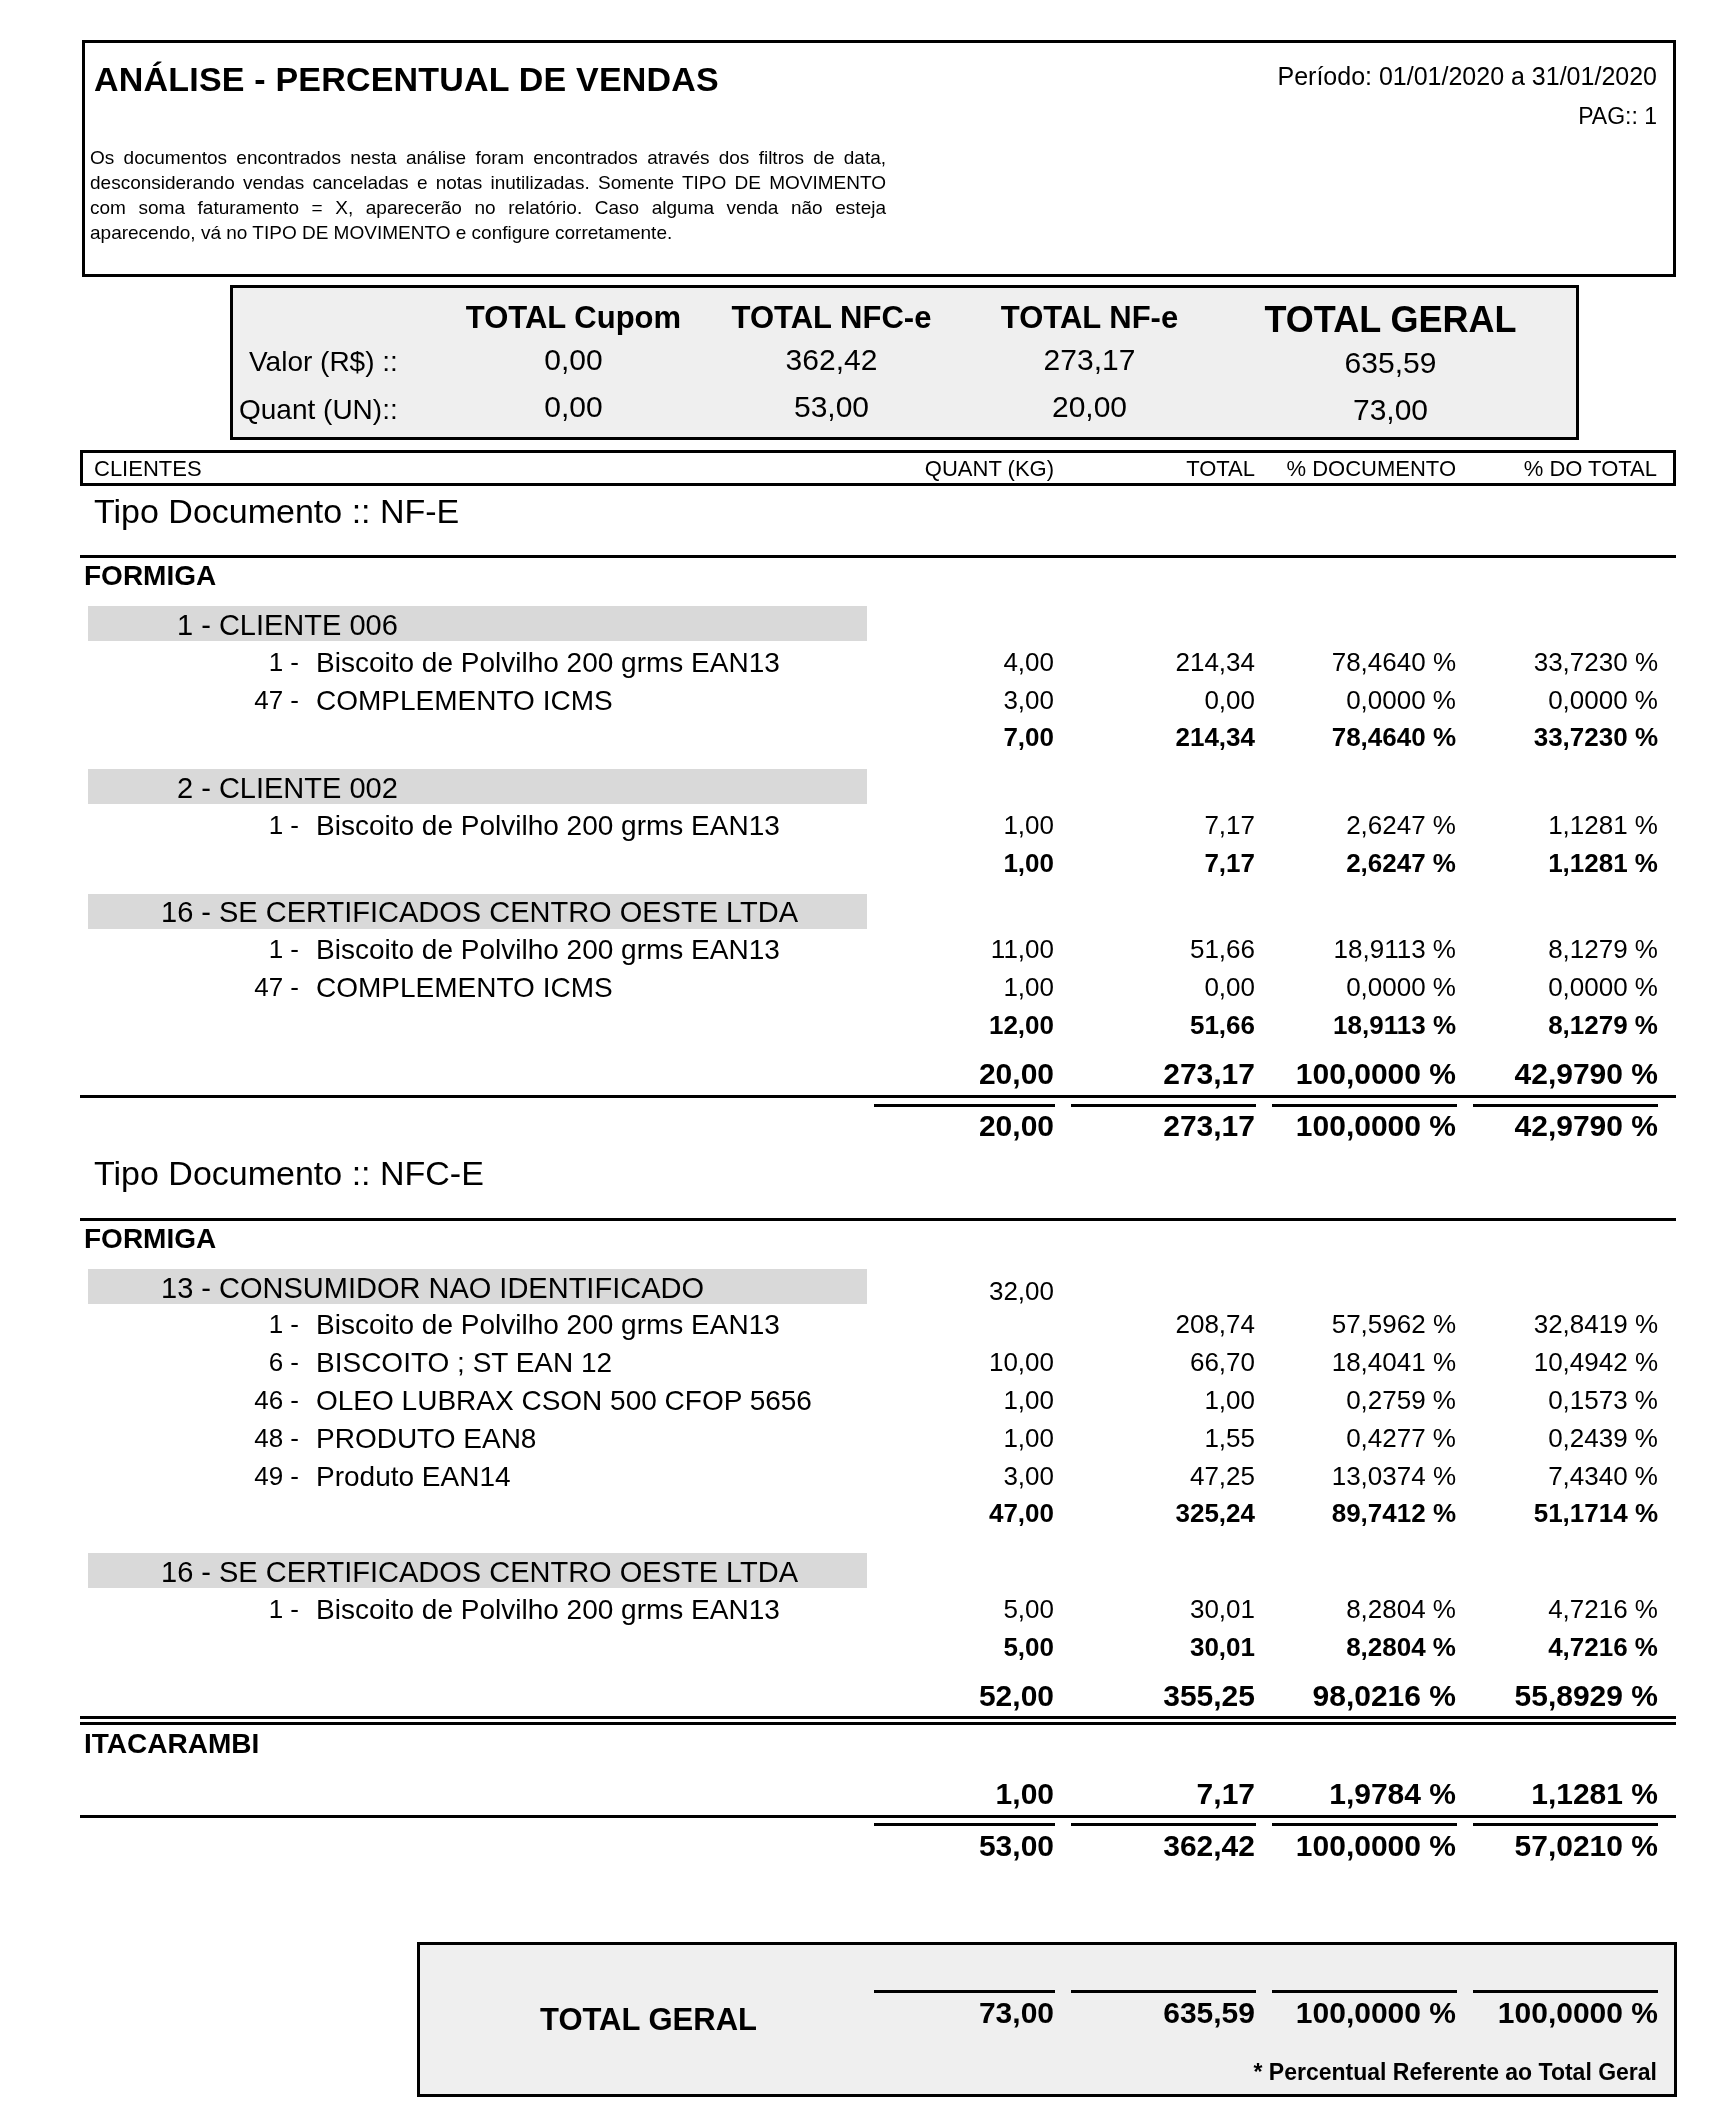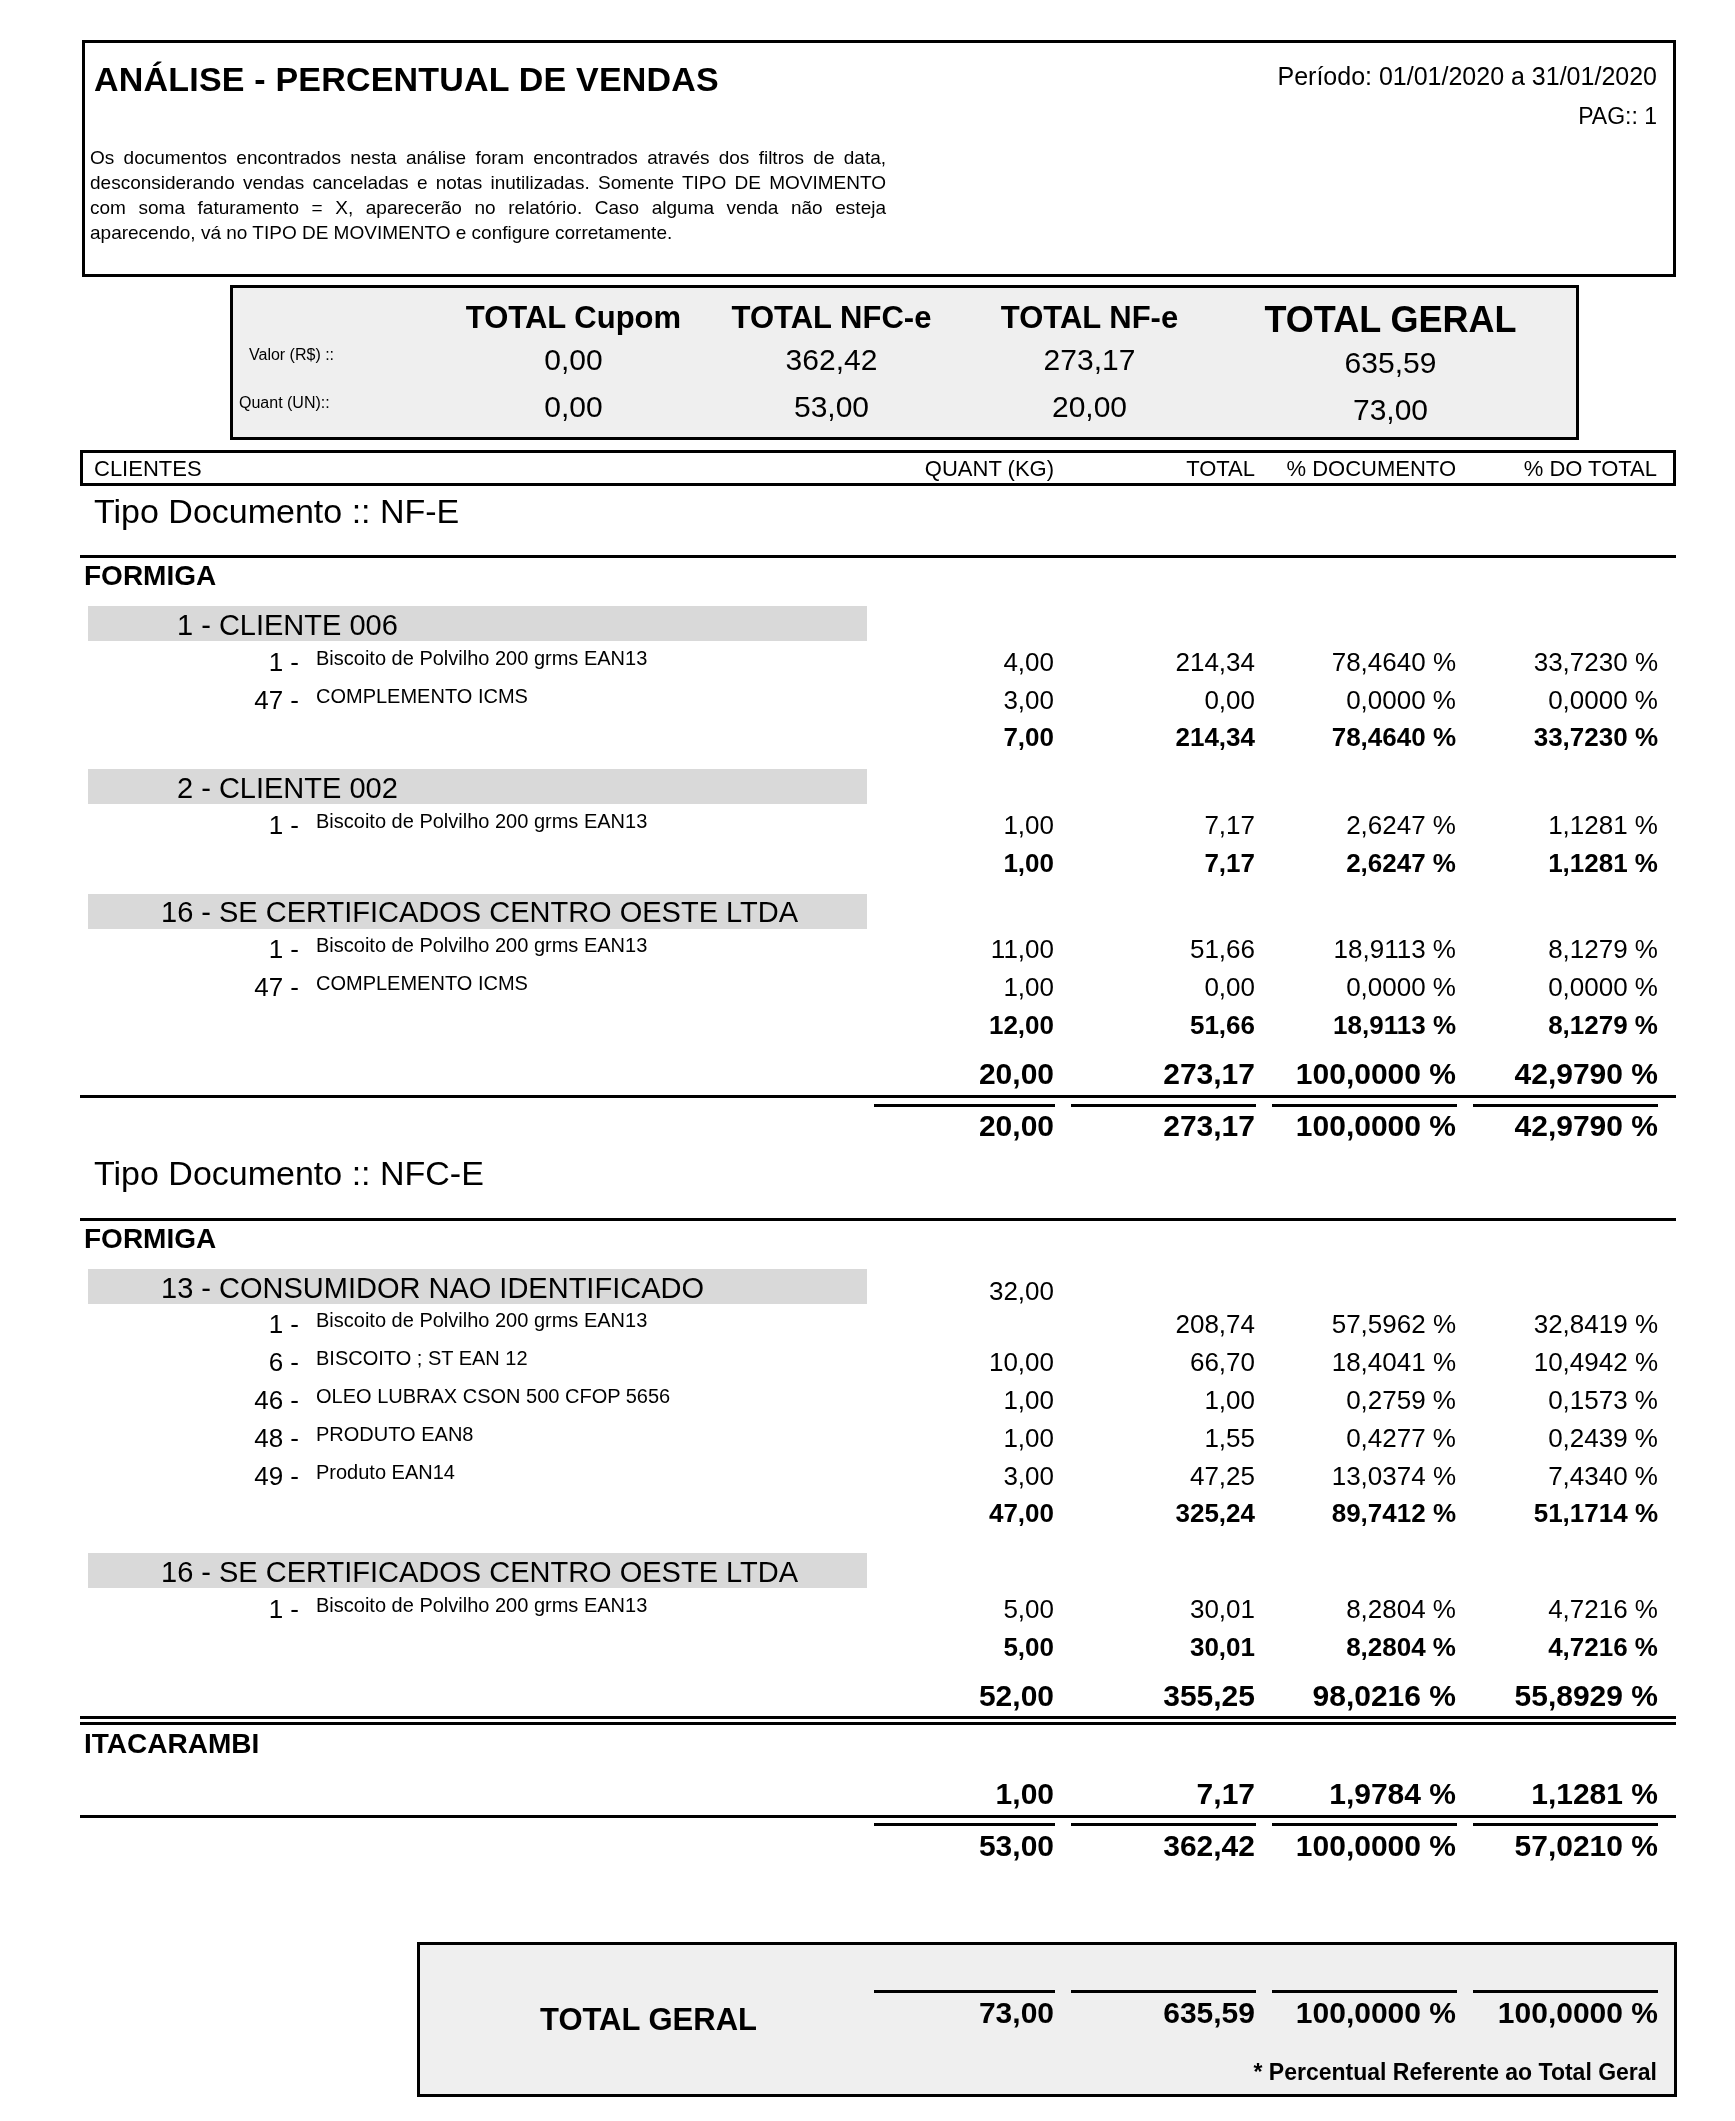--- a/index.html
+++ b/index.html
@@ -14,33 +14,33 @@
   #hdr { left:82px; top:40px; width:1594px; height:237px; }
   #title { left:94px; top:60px; font-size:34px; font-weight:bold; letter-spacing:0.2px; }
   #periodo { right:78px; top:62px; font-size:25px; }
   #pag { right:78px; top:103px; font-size:23px; }
   #desc { left:90px; top:145px; width:796px; font-size:19px; line-height:25px; text-align:justify; text-align-last:left; }
 
   
   #summary { left:230px; top:285px; width:1349px; height:155px; background:#efefef; }
   .sum-h { position:absolute; top:300px; font-size:31px; font-weight:bold; text-align:center; width:239px; }
   .sum-h.big { font-size:36px; top:299px; width:299px; }
-  .sum-lbl { position:absolute; font-size:16px; }
+  .sum-lbl { position:absolute; font-size:28px; }
   .sum-v { position:absolute; font-size:30px; text-align:center; width:239px; }
 
   
   #colhdr { left:80px; top:450px; width:1596px; height:36px; }
   .colh { position:absolute; top:456px; font-size:22px; white-space:nowrap; }
 
   .tipo { position:absolute; left:94px; font-size:34px; }
   .city { position:absolute; left:84px; font-size:28px; font-weight:bold; }
   .client-band { position:absolute; left:88px; width:779px; height:35px; background:#d9d9d9; }
   .client-label { position:absolute; font-size:29px; white-space:nowrap; }
   .item-code { position:absolute; font-size:26px; text-align:right; width:100px; white-space:nowrap; }
-  .item-desc { position:absolute; left:316px; font-size:20px; white-space:nowrap; }
+  .item-desc { position:absolute; left:316px; font-size:28px; white-space:nowrap; }
   .c1 { right:681px; } 
   .c2 { right:480px; } 
   .c3 { right:279px; } 
   .c4 { right:77px; }  
   .row { font-size:26px; }
   .row.sub { font-weight:bold; }
   .row.big { font-size:30px; font-weight:bold; }
 
   
   #footer { left:417px; top:1942px; width:1260px; height:155px; background:#efefef; }

